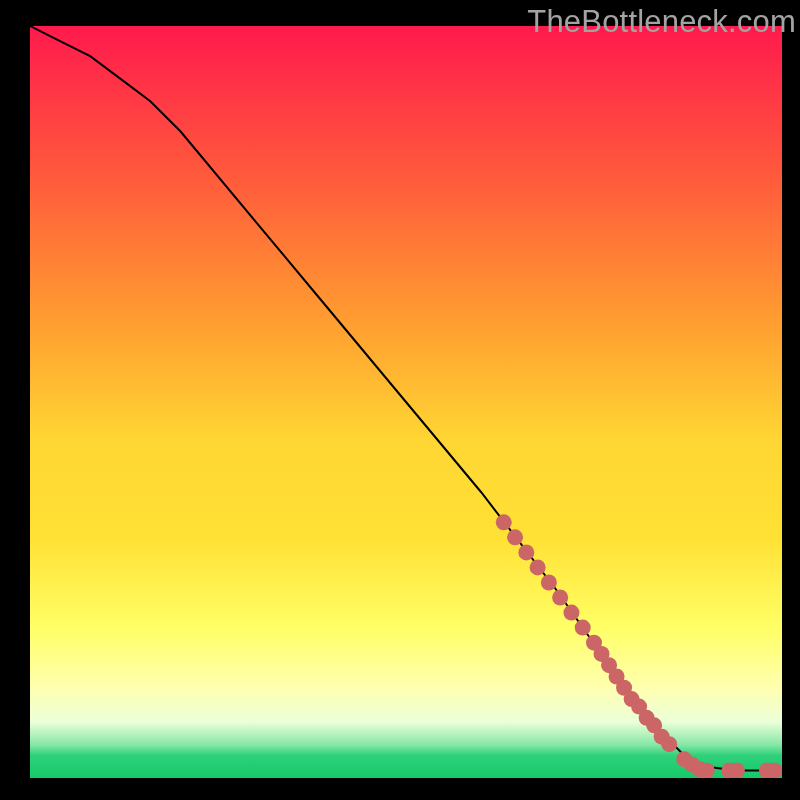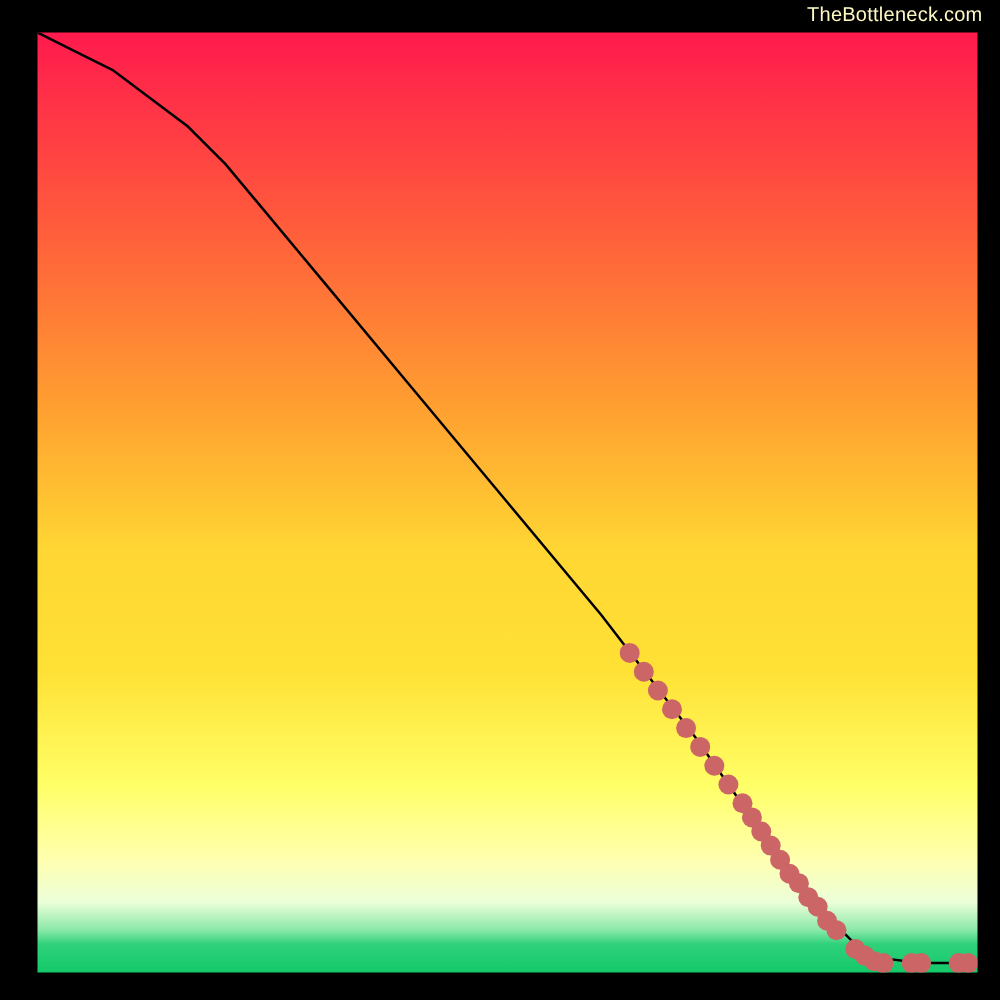--- a/index.html
+++ b/index.html
@@ -37,23 +37,23 @@
       #ffffb0 88%,
       #ecffd9 92.5%,
       #89e8a9 95.5%,
       #2fd17a 97%,
       #14c96a 100%
     );
   }
   .watermark {
     position: absolute;
     top: 4px;
-    right: 14px;
-    color: #fef9c3;
-    font-size: 16px;
+    right: 4px;
+    color: #a3a3a3;
+    font-size: 31px;
     font-weight: 500;
     letter-spacing: 0.2px;
     user-select: none;
   }
   svg.curve {
     position: absolute;
     left: 0;
     top: 0;
     width: 752px;
     height: 752px;

